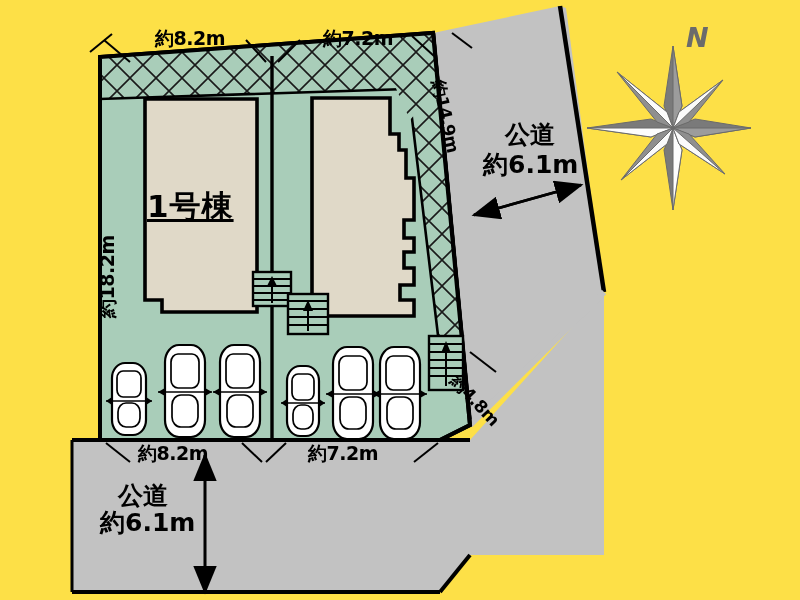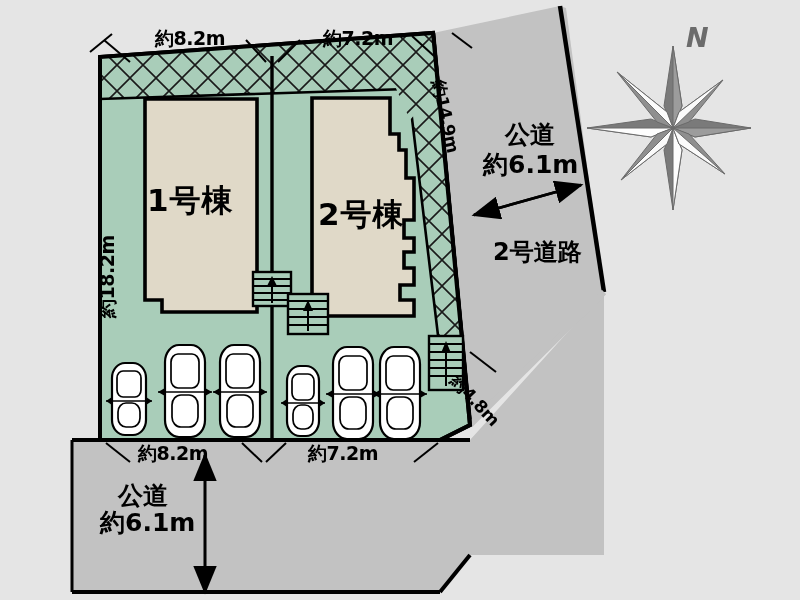--- a/index.html
+++ b/index.html
@@ -1,18 +1,18 @@
 <!DOCTYPE html>
 <html><head>
 <meta charset="utf-8">
 <style>
   html,body{margin:0;padding:0;background:#ffffff;}
   body{width:800px;height:600px;overflow:hidden;
        font-family:"Liberation Sans","DejaVu Sans",sans-serif;}
-  #stage{position:relative;width:800px;height:600px;background:#e5e5e5;}
+  #stage{position:relative;width:800px;height:600px;background:#fde047;}
   svg.layer{position:absolute;left:0;top:0;width:800px;height:600px;}
   .txt{position:absolute;white-space:nowrap;color:#000;font-weight:700;
        font-family:"DejaVu Sans","Liberation Sans",sans-serif;}
   .t-dim{font-size:19px;letter-spacing:-0.5px;}
   .t-dim-sm{font-size:17px;letter-spacing:-0.5px;}
   .t-bldg{font-size:31px;letter-spacing:1px;}
   .t-road{font-size:25px;letter-spacing:0px;line-height:1.18;text-align:center;}
   .t-road2{font-size:24px;letter-spacing:0px;line-height:1.18;text-align:center;}
   .t-n{font-size:27px;font-style:italic;color:#6b6b6b;font-weight:700;}
   .rot90{transform:rotate(-90deg);transform-origin:0 0;}
@@ -227,26 +227,24 @@
 
   <div class="txt t-dim" style="left:155px; top:26px;">約8.2m</div>
   <div class="txt t-dim" style="left:323px; top:26px;">約7.2m</div>
 
   <div class="txt t-dim rot90" style="left:95px; top:318px;">約18.2m</div>
 
   <div class="txt t-dim-sm" style="left:449px; top:78px; transform:rotate(78deg); transform-origin:0 0;">約14.9m</div>
 
   <div class="txt t-dim-sm" style="left:462px; top:370px; transform:rotate(47deg); transform-origin:0 0;">約4.8m</div>
 
-  <div class="txt t-bldg" style="left:147px; top:180px;">1号棟</div>
-  <div class="txt t-bldg" style="left:318px; top:194px;">2号棟</div>
+  <div class="txt t-bldg" style="left:147px; top:186px;text-decoration:underline;">1号棟</div>
 
   <div class="txt t-road" style="left:505px; top:120px;">公道</div>
   <div class="txt t-road" style="left:483px; top:150px;">約6.1m</div>
-  <div class="txt t-road2" style="left:493px; top:238px;">2号道路</div>
 
   <div class="txt t-dim" style="left:138px; top:441px;">約8.2m</div>
   <div class="txt t-dim" style="left:308px; top:441px;">約7.2m</div>
 
   <div class="txt t-road" style="left:118px; top:481px;">公道</div>
   <div class="txt t-road" style="left:100px; top:508px;">約6.1m</div>
 
   <div class="txt t-n" style="left:686px; top:22px;">N</div>
 
 </div>

